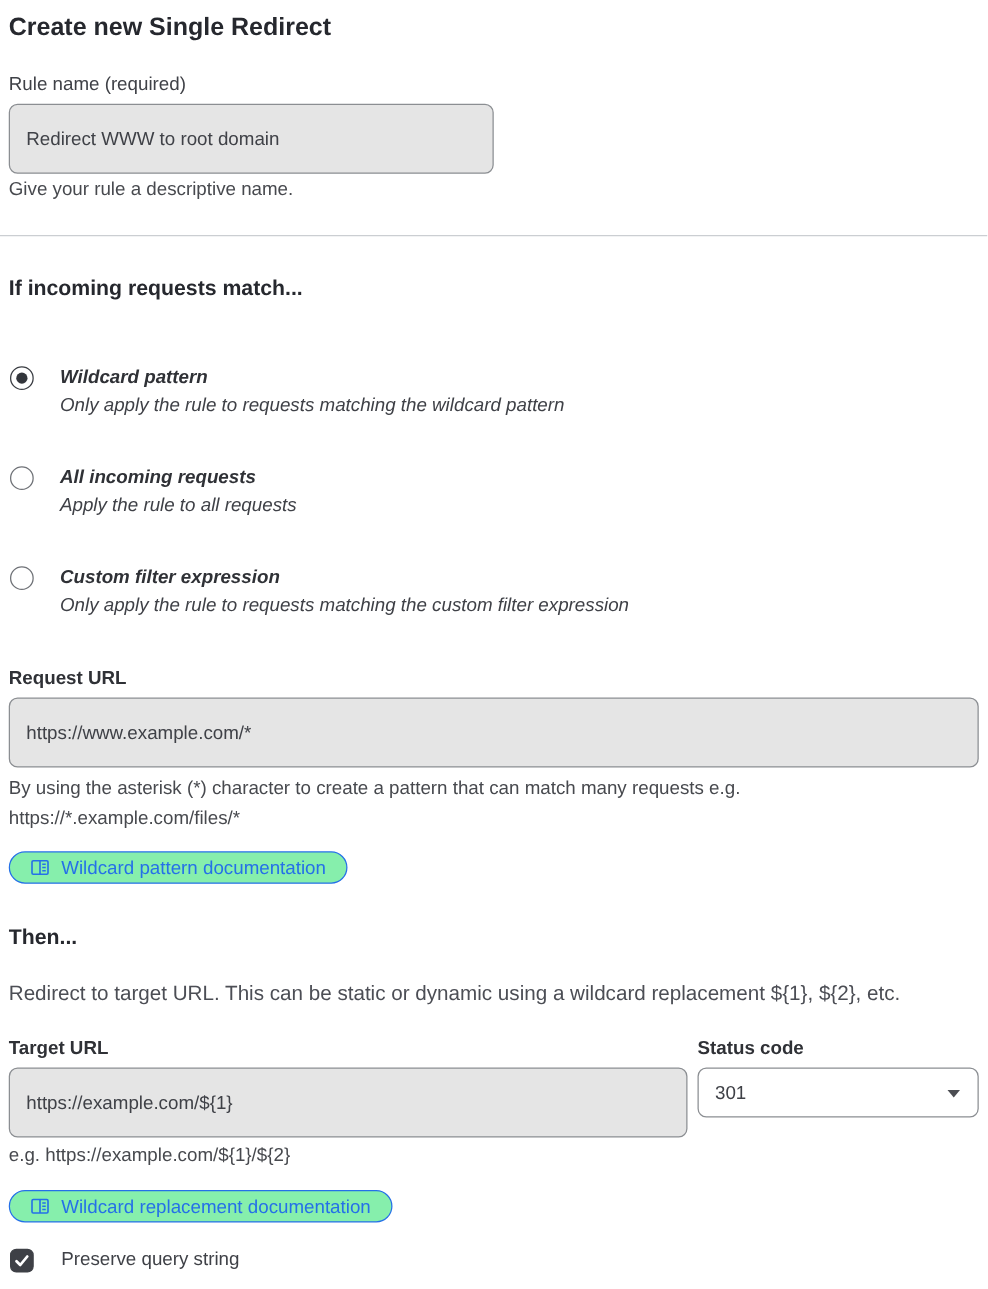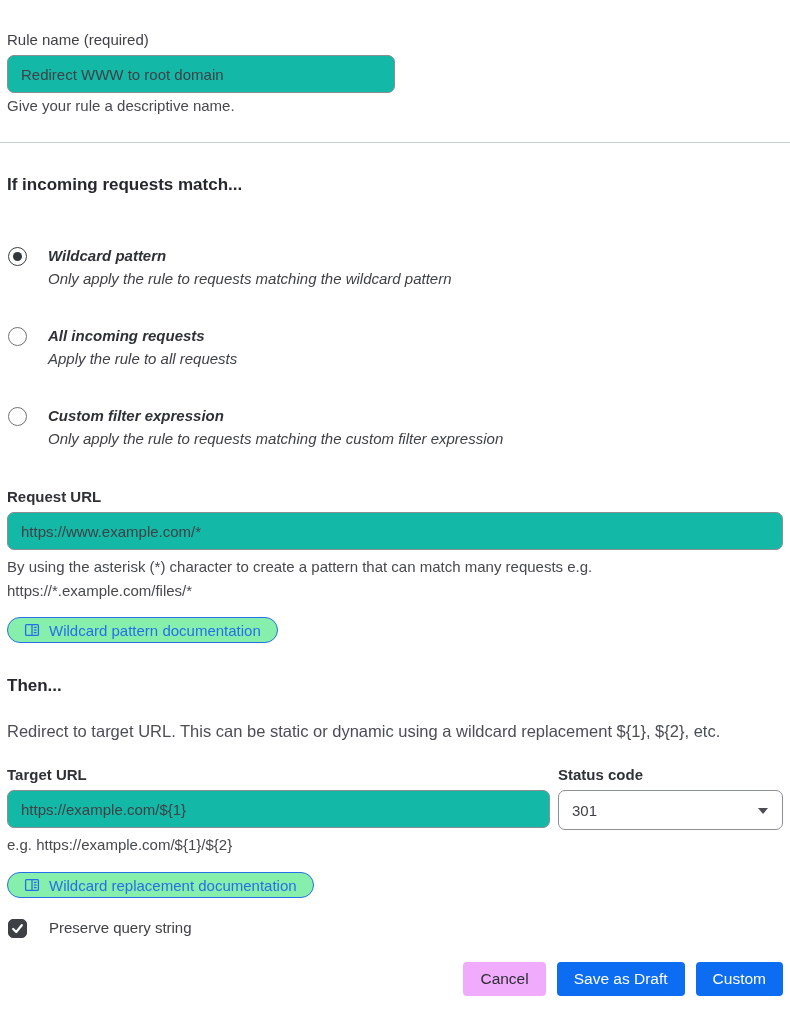--- a/index.html
+++ b/index.html
@@ -22,23 +22,23 @@
   .page{padding:6px 7px 0 7px;}
 
   .page-title{font-size:20px;font-weight:700;color:var(--dark);margin:4px 0 0 0;line-height:24px;}
 
   .field-label{font-size:15px;color:var(--body);line-height:18px;}
   .field-label.strong{font-weight:700;color:var(--label);}
 
   .rule-name-label{margin-top:25px;}
 
   .text-input{
-    display:block;height:38px;border:1px solid var(--border);border-radius:7px;
+    display:block;height:56px;border:1px solid var(--border);border-radius:7px;
     padding:0 13px;font-size:15px;color:var(--body);
-    font-family:"Liberation Sans",sans-serif;background:#14b8a6;outline:none;width:100%;
+    font-family:"Liberation Sans",sans-serif;background:#e5e5e5;outline:none;width:100%;
   }
   .rule-name-input{width:388px;margin-top:6px;}
 
   .helper{font-size:15px;color:var(--muted);line-height:24px;}
   .rule-name-help{margin-top:4px;line-height:18px;}
 
   .divider{border:none;border-top:1px solid var(--divider);margin:27px -7px 0 -7px;}
 
   .section-heading{font-size:17px;font-weight:700;color:var(--dark);margin:32px 0 0 0;line-height:20px;}
 
@@ -104,20 +104,21 @@
     font-family:"Liberation Sans",sans-serif;cursor:pointer;line-height:34px;
   }
   .btn-secondary{background:#f0abfc;color:#2c2e33;}
   .btn-primary{background:var(--accent);color:#ffffff;}
 </style>
 </head>
 <body>
 
 <div class="page">
 
+  <h1 class="page-title">Create new Single Redirect</h1>
 
   <div class="field-label rule-name-label">Rule name (required)</div>
   <input class="text-input rule-name-input" type="text" value="Redirect WWW to root domain" style="">
   <div class="helper rule-name-help">Give your rule a descriptive name.</div>
 
   <hr class="divider">
 
   <h2 class="section-heading">If incoming requests match...</h2>
 
   <div class="options">

